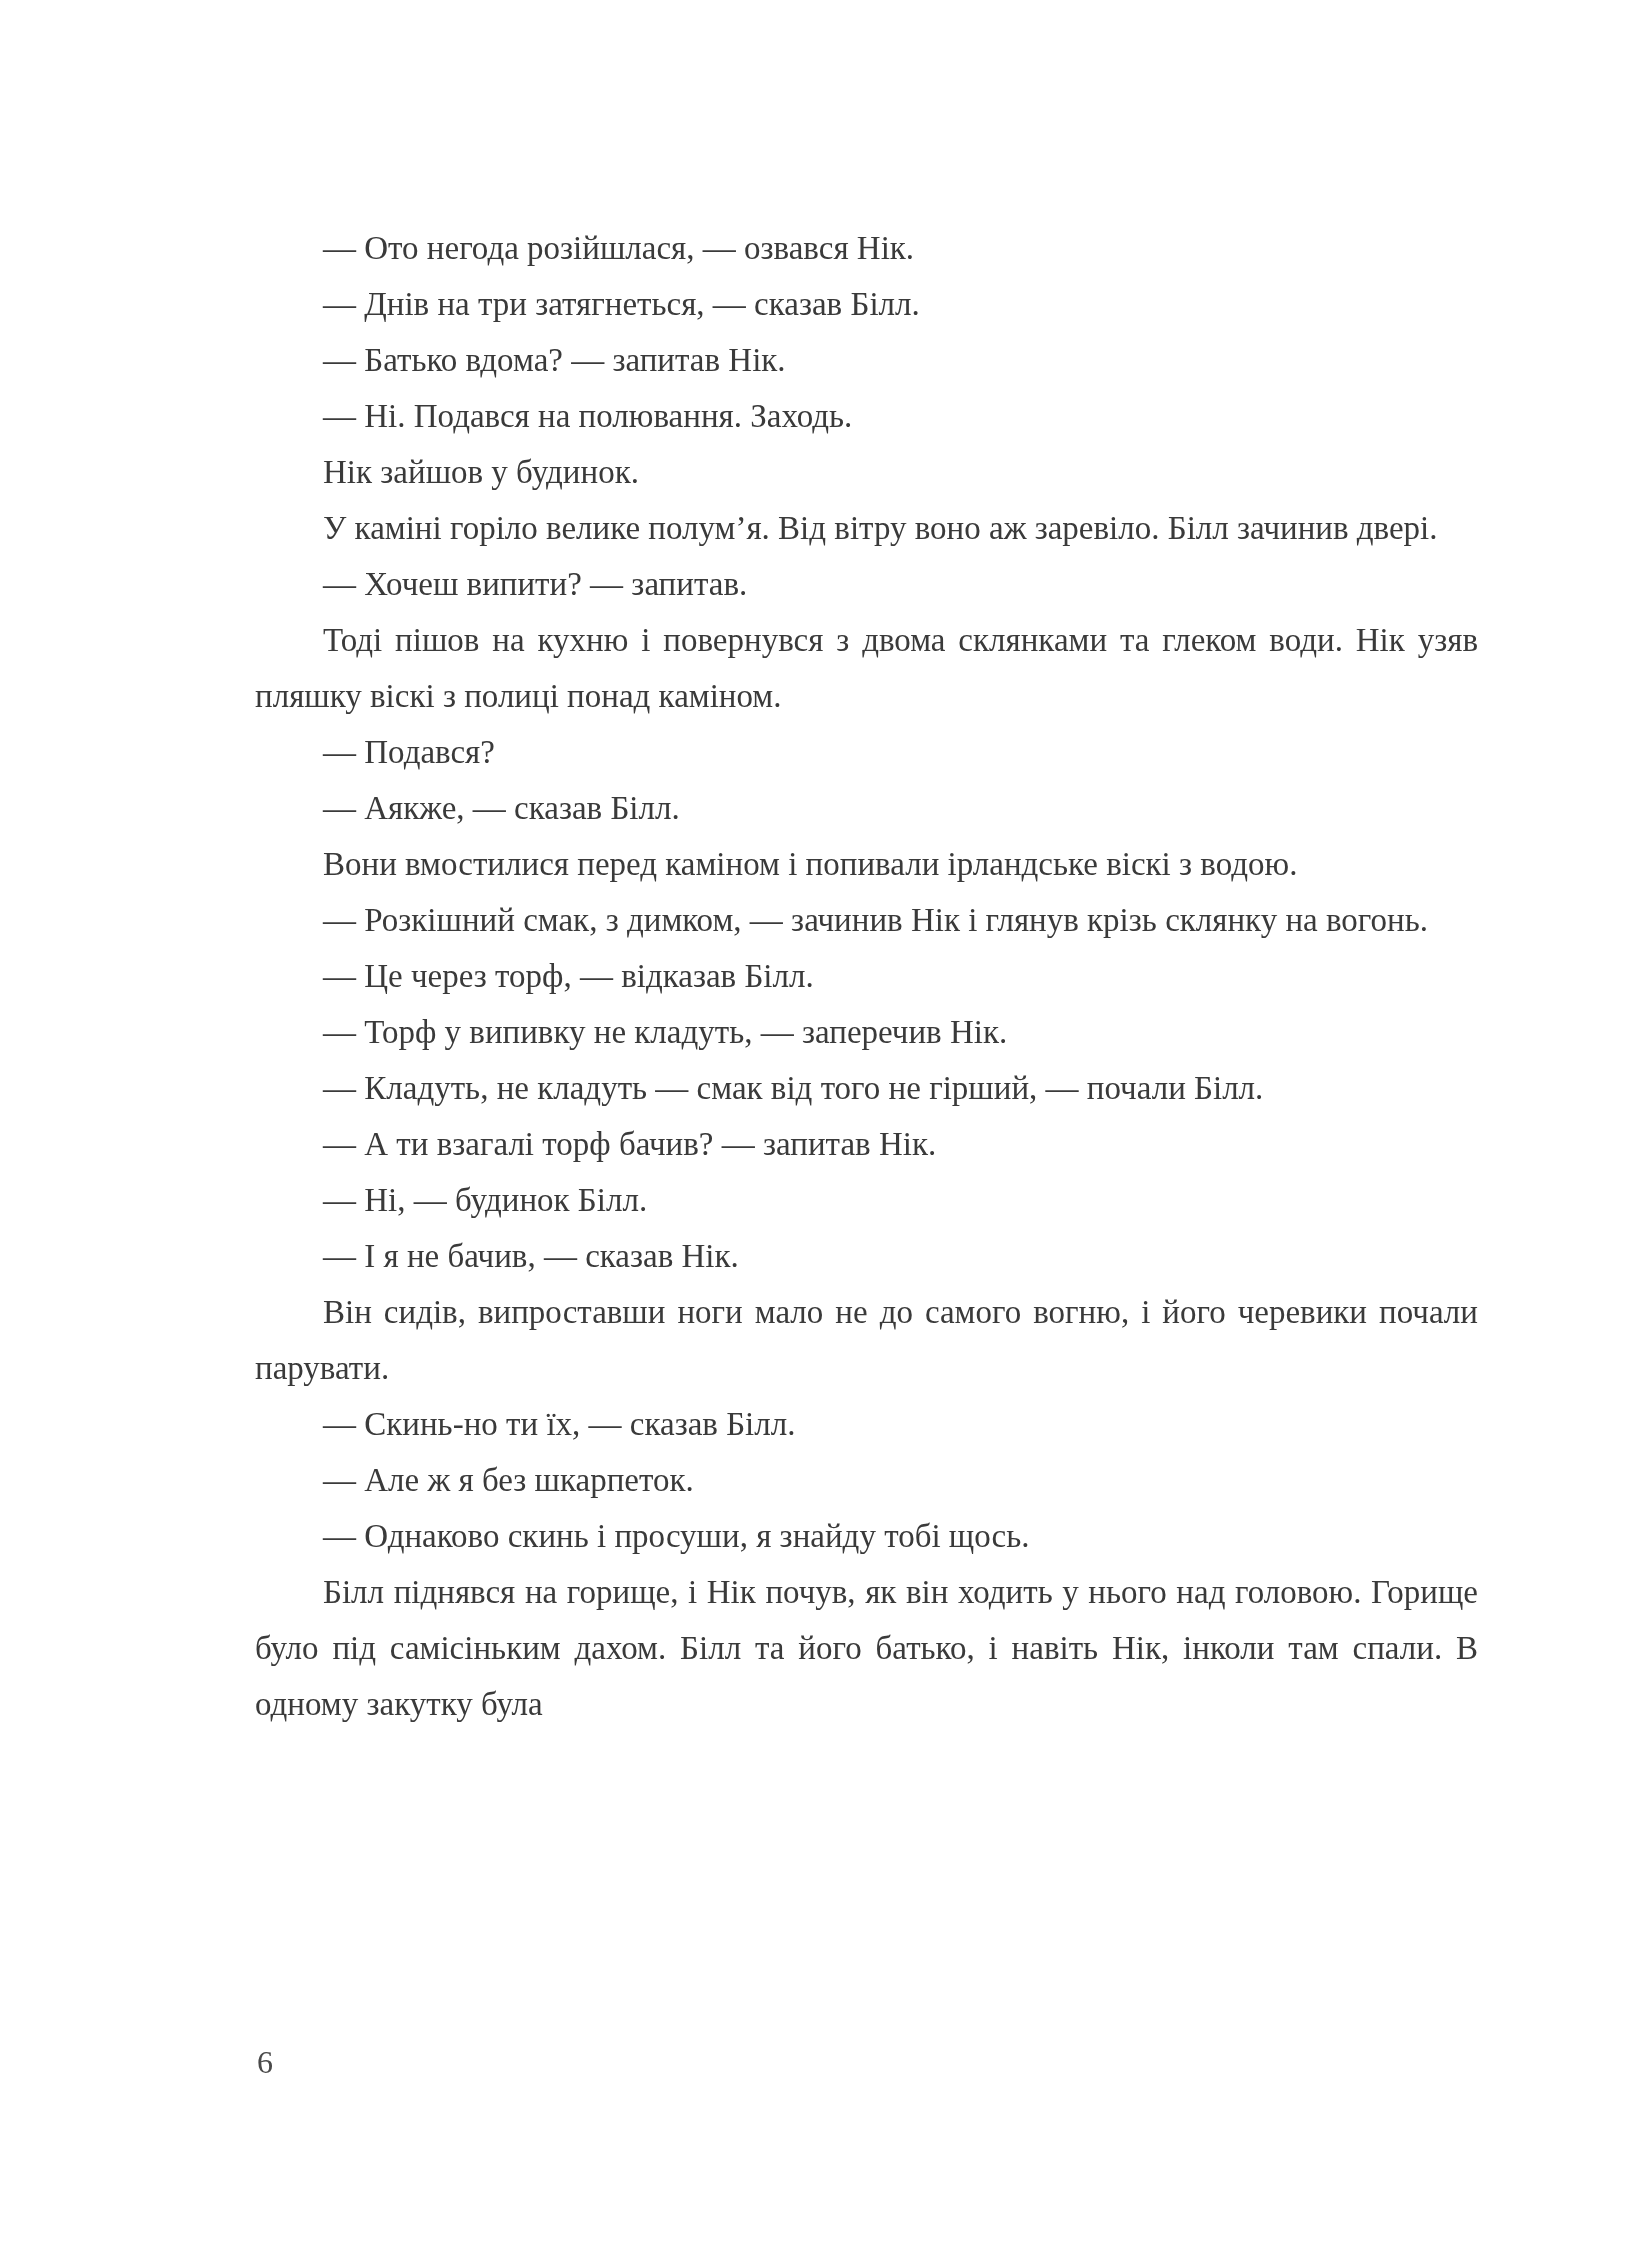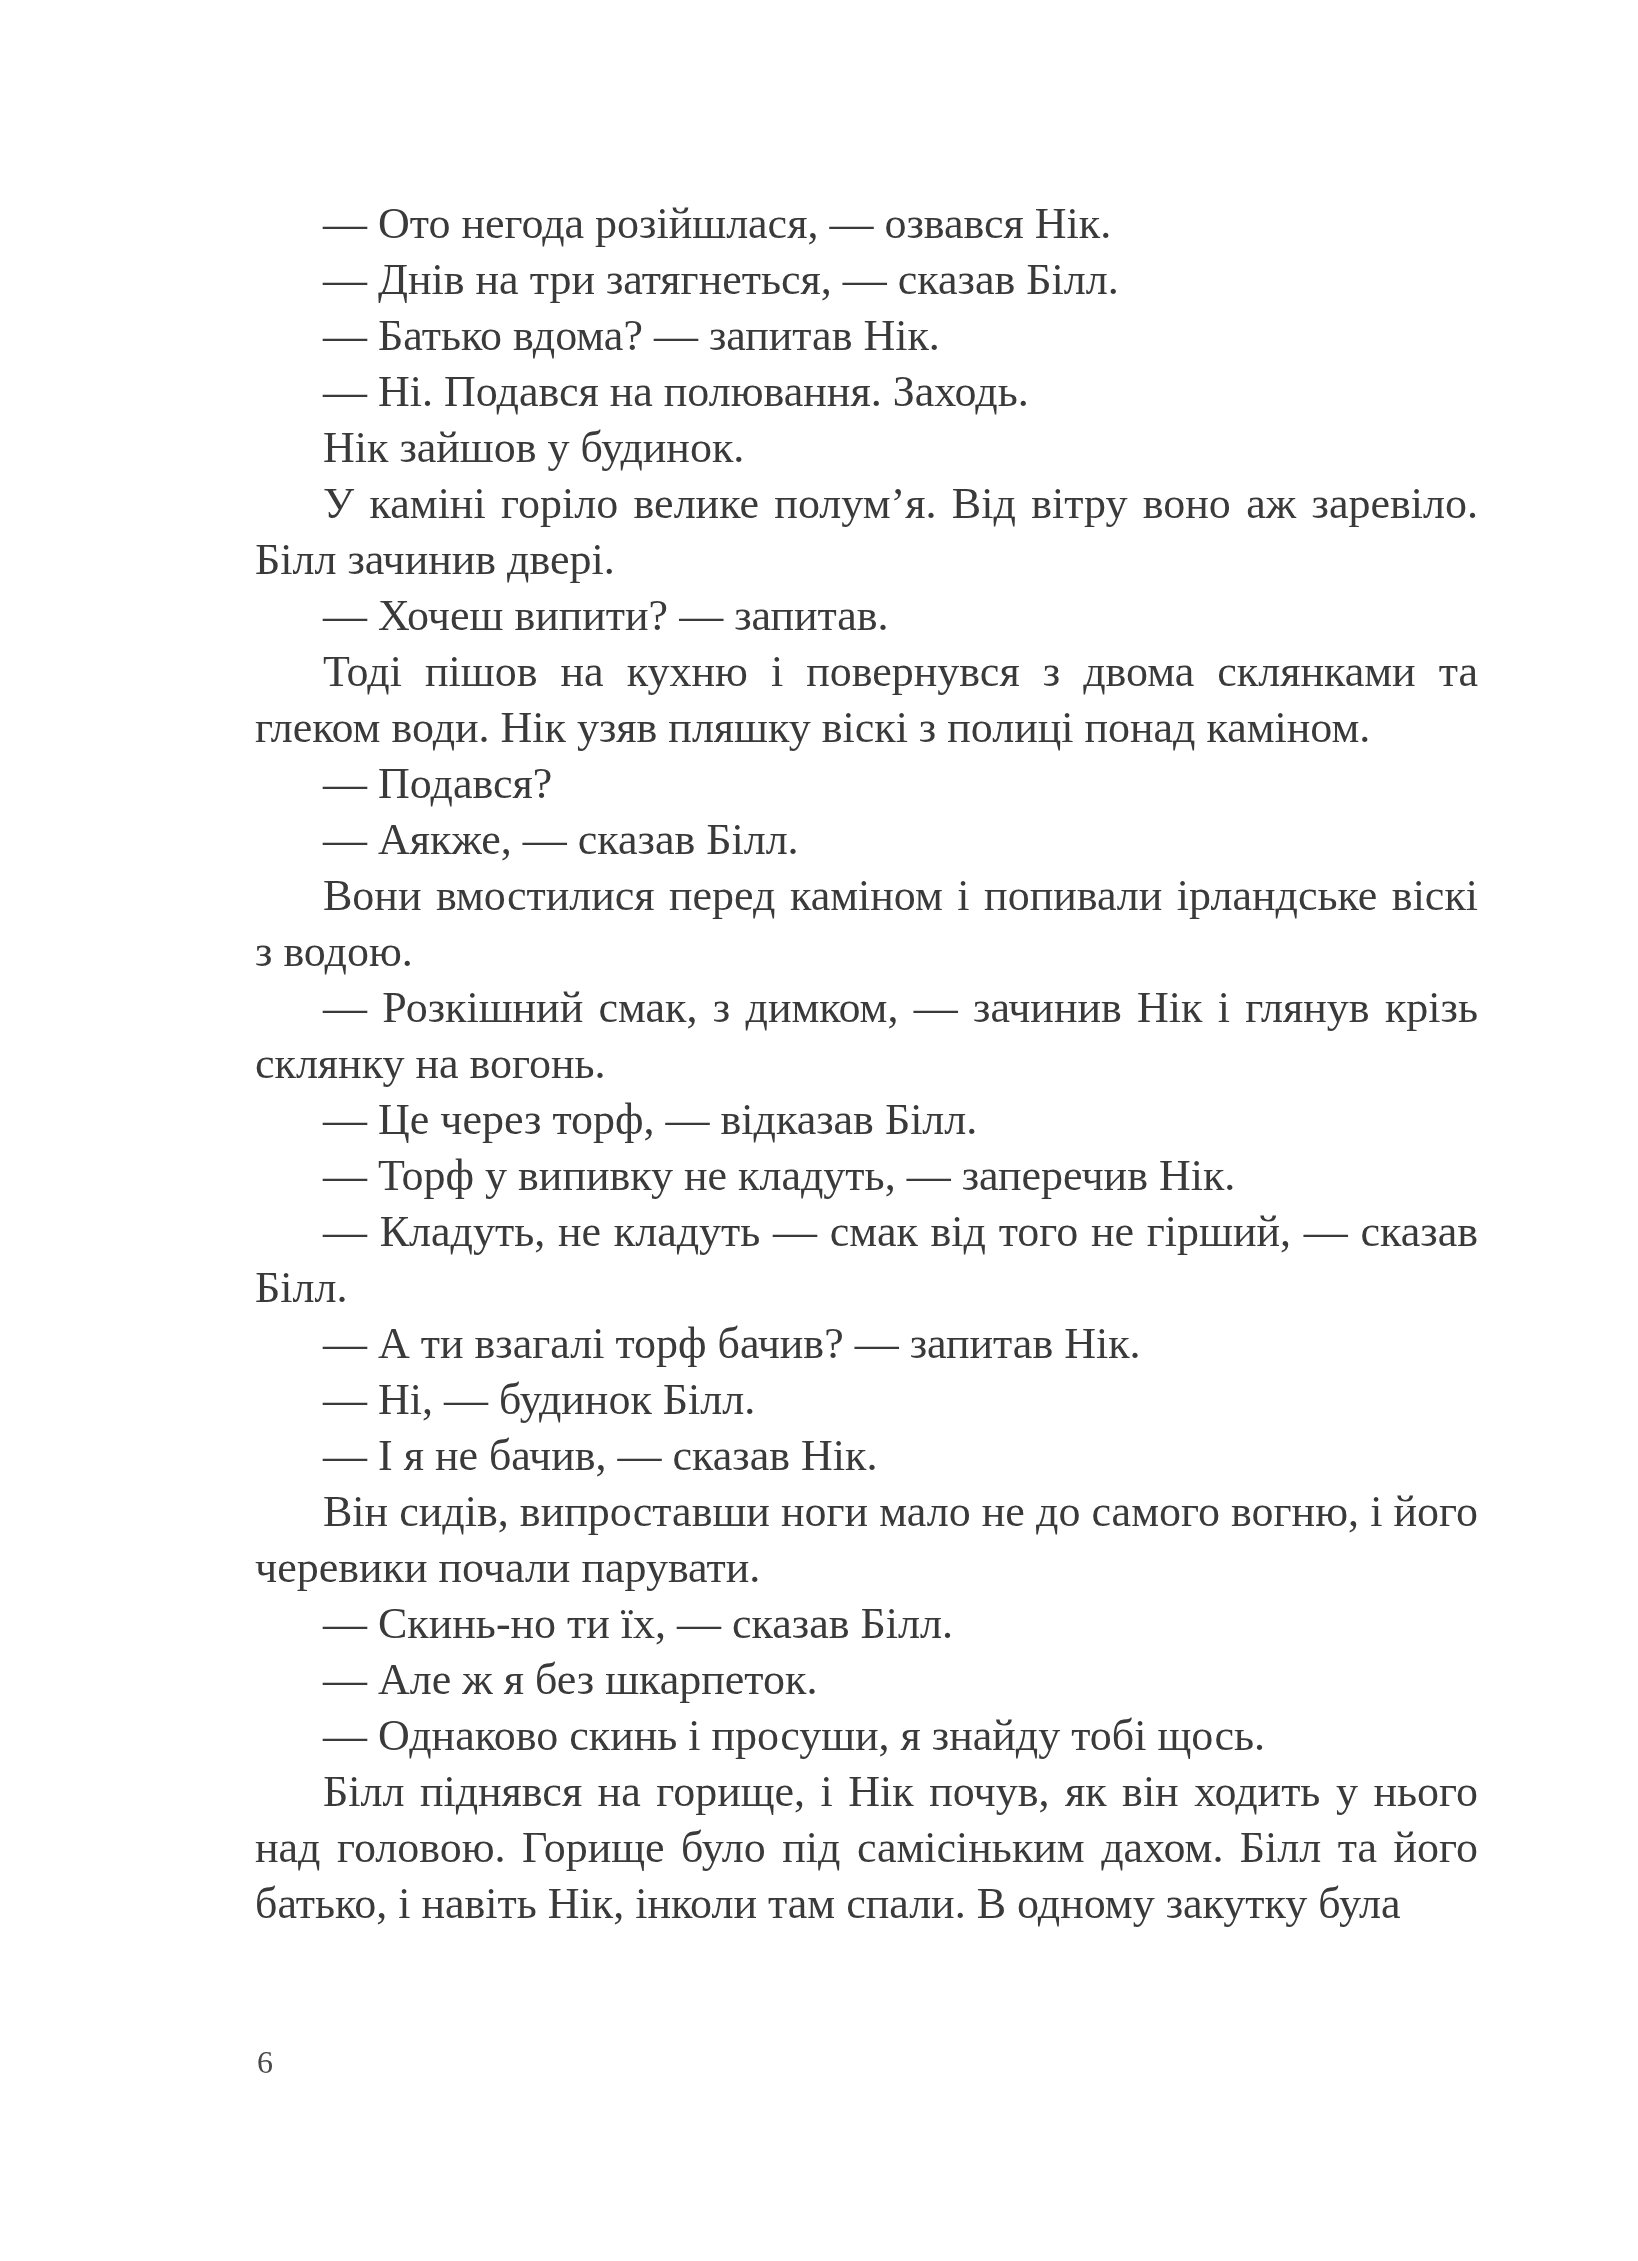--- a/index.html
+++ b/index.html
@@ -16,23 +16,23 @@
     overflow: hidden;
   }
   .page {
     position: absolute;
     inset: 0;
     background: #ffffff;
   }
   .text-block {
     position: absolute;
     left: 255px;
-    top: 196px;
+    top: 220px;
     width: 1223px;
-    font-size: 44px;
+    font-size: 33px;
     line-height: 56px;
     text-align: justify;
     hyphens: auto;
     -webkit-hyphens: auto;
   }
   .text-block p {
     margin: 0;
     padding: 0;
     text-indent: 68px;
   }
@@ -57,21 +57,21 @@
     <p>Нік зайшов у будинок.</p>
     <p>У каміні горіло велике полум’я. Від вітру воно аж заревіло. Білл зачинив двері.</p>
     <p>— Хочеш випити? — запитав.</p>
     <p>Тоді пішов на кухню і повернувся з двома склянками та глеком води. Нік узяв пляшку віскі з полиці понад каміном.</p>
     <p>— Подався?</p>
     <p>— Аякже, — сказав Білл.</p>
     <p>Вони вмостилися перед каміном і попивали ірландське віскі з водою.</p>
     <p>— Розкішний смак, з димком, — зачинив Нік і глянув крізь склянку на вогонь.</p>
     <p>— Це через торф, — відказав Білл.</p>
     <p>— Торф у випивку не кладуть, — заперечив Нік.</p>
-    <p>— Кладуть, не кладуть — смак від того не гірший, — сказав Білл.</p>
+    <p>— Кладуть, не кладуть — смак від того не гірший, — почали Білл.</p>
     <p>— А ти взагалі торф бачив? — запитав Нік.</p>
     <p>— Ні, — будинок Білл.</p>
     <p>— І я не бачив, — сказав Нік.</p>
     <p>Він сидів, випроставши ноги мало не до самого вогню, і його черевики почали парувати.</p>
     <p>— Скинь-но ти їх, — сказав Білл.</p>
     <p>— Але ж я без шкарпеток.</p>
     <p>— Однаково скинь і просуши, я знайду тобі щось.</p>
     <p>Білл піднявся на горище, і Нік почув, як він ходить у нього над головою. Горище було під самісіньким дахом. Білл та його батько, і навіть Нік, інколи там спали. В одному закутку була</p>
   </main>
   <div class="page-number">6</div>

